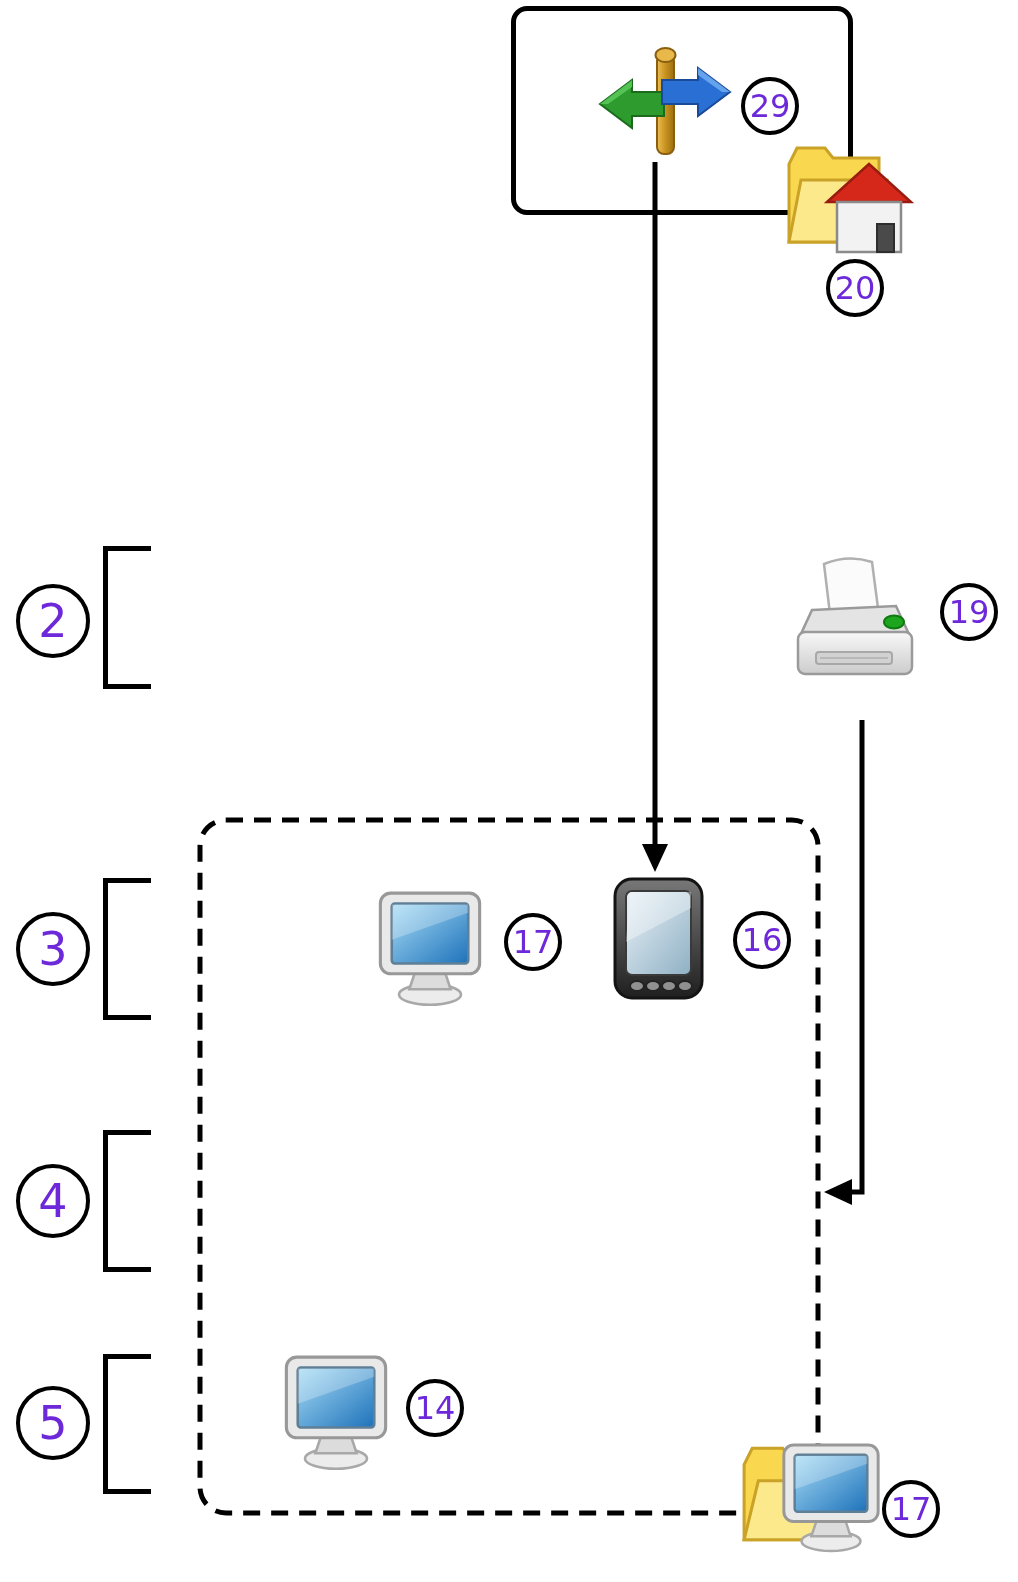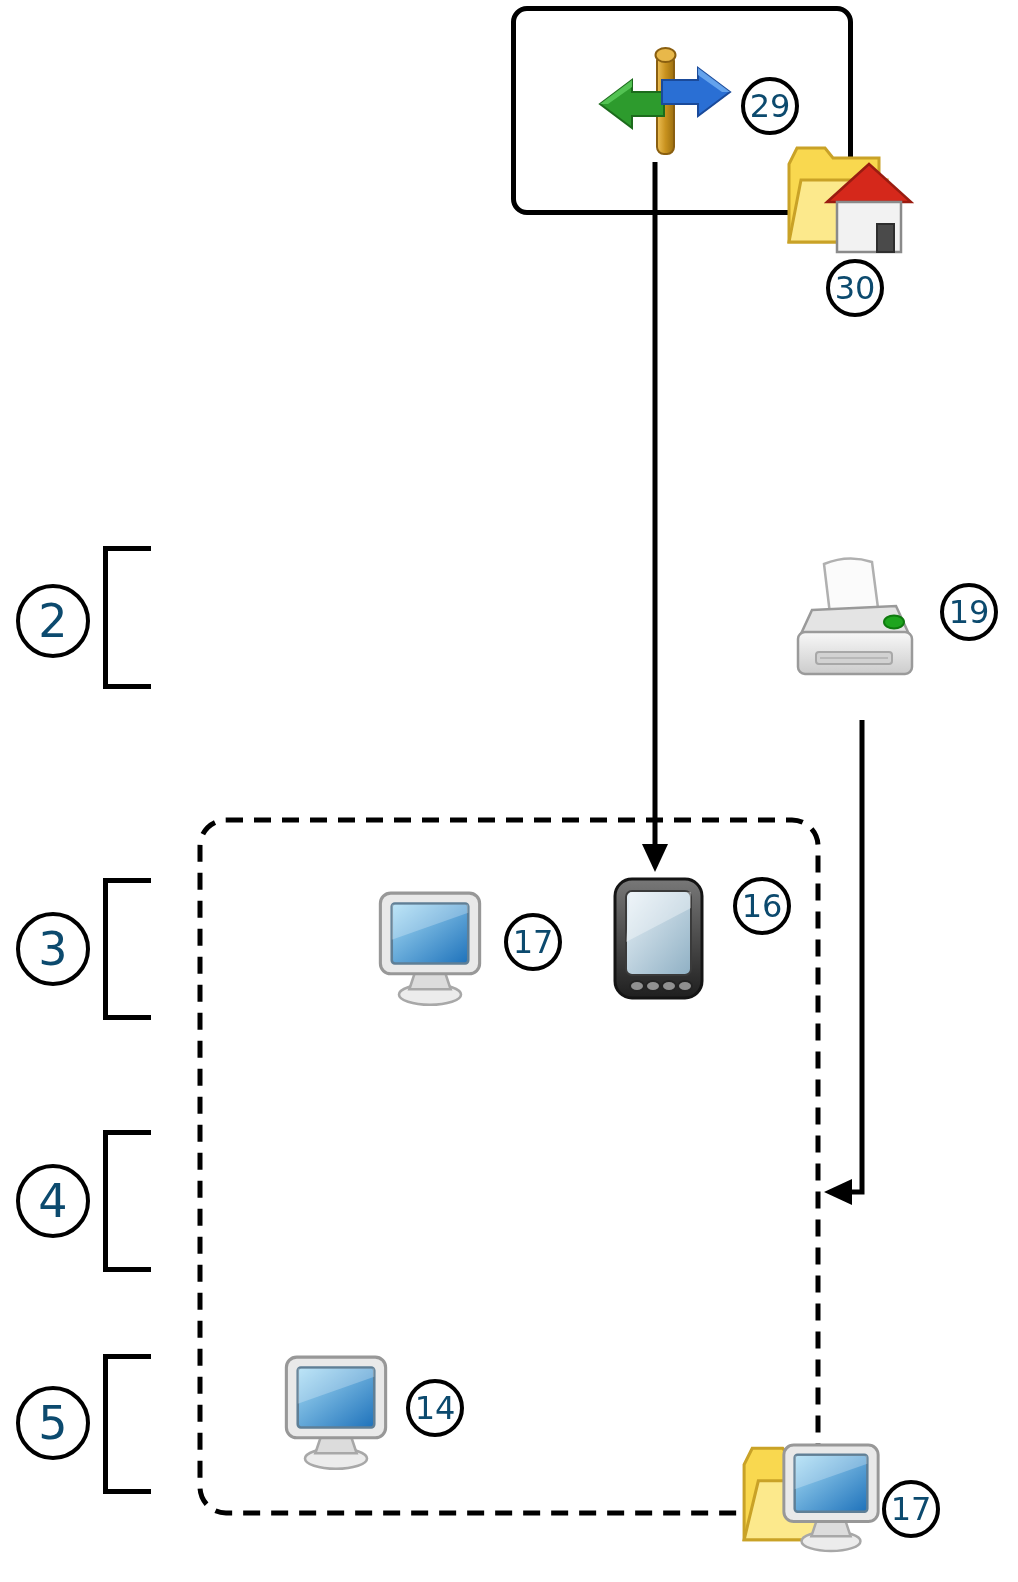--- a/index.html
+++ b/index.html
@@ -11,21 +11,21 @@
   .solid-box {
     position:absolute; left:511px; top:6px; width:342px; height:209px;
     border:5px solid #000; border-radius:16px; background:transparent;
   }
   .bracket {
     position:absolute; left:103px; width:48px;
     border:5px solid #000; border-right:none;
   }
   .circle-label {
     position:absolute; border:4px solid #000; border-radius:50%;
-    background:#fff; color:#0c4a6e; display:flex; align-items:center; justify-content:center;
+    background:#fff; color:#6d28d9; display:flex; align-items:center; justify-content:center;
     line-height:1;
   }
   .circle-label.big   { width:74px; height:74px; font-size:46px; }
   .circle-label.small { width:58px; height:58px; font-size:32px; }
   .icon-wrap { position:absolute; }
   .sprite { position:absolute; width:0; height:0; overflow:hidden; }
 </style>
 </head>
 <body>
 
@@ -160,24 +160,24 @@
   <div class="icon-wrap" style="left:736px; top:1424px; width:152px; height:140px;">
     <svg class="abs" style="left:2px; top:10px;" width="122" height="114">
       <use href="#sym-folder" xlink:href="#sym-folder"></use>
     </svg>
     <svg class="abs" style="left:40px; top:16px;" width="110" height="116">
       <use href="#sym-monitor" xlink:href="#sym-monitor"></use>
     </svg>
   </div>
 
   <div class="circle-label small" style="left:741px; top:77px;">29</div>
-  <div class="circle-label small" style="left:826px; top:259px;">30</div>
+  <div class="circle-label small" style="left:826px; top:259px;">20</div>
   <div class="circle-label small" style="left:940px; top:583px;">19</div>
   <div class="circle-label small" style="left:504px; top:913px;">17</div>
-  <div class="circle-label small" style="left:733px; top:877px;">16</div>
+  <div class="circle-label small" style="left:733px; top:911px;">16</div>
   <div class="circle-label small" style="left:406px; top:1379px;">14</div>
   <div class="circle-label small" style="left:882px; top:1480px;">17</div>
 
   <div class="circle-label big" style="left:16px; top:584px;">2</div>
   <div class="circle-label big" style="left:16px; top:912px;">3</div>
   <div class="circle-label big" style="left:16px; top:1164px;">4</div>
   <div class="circle-label big" style="left:16px; top:1386px;">5</div>
 
 </div>
 

